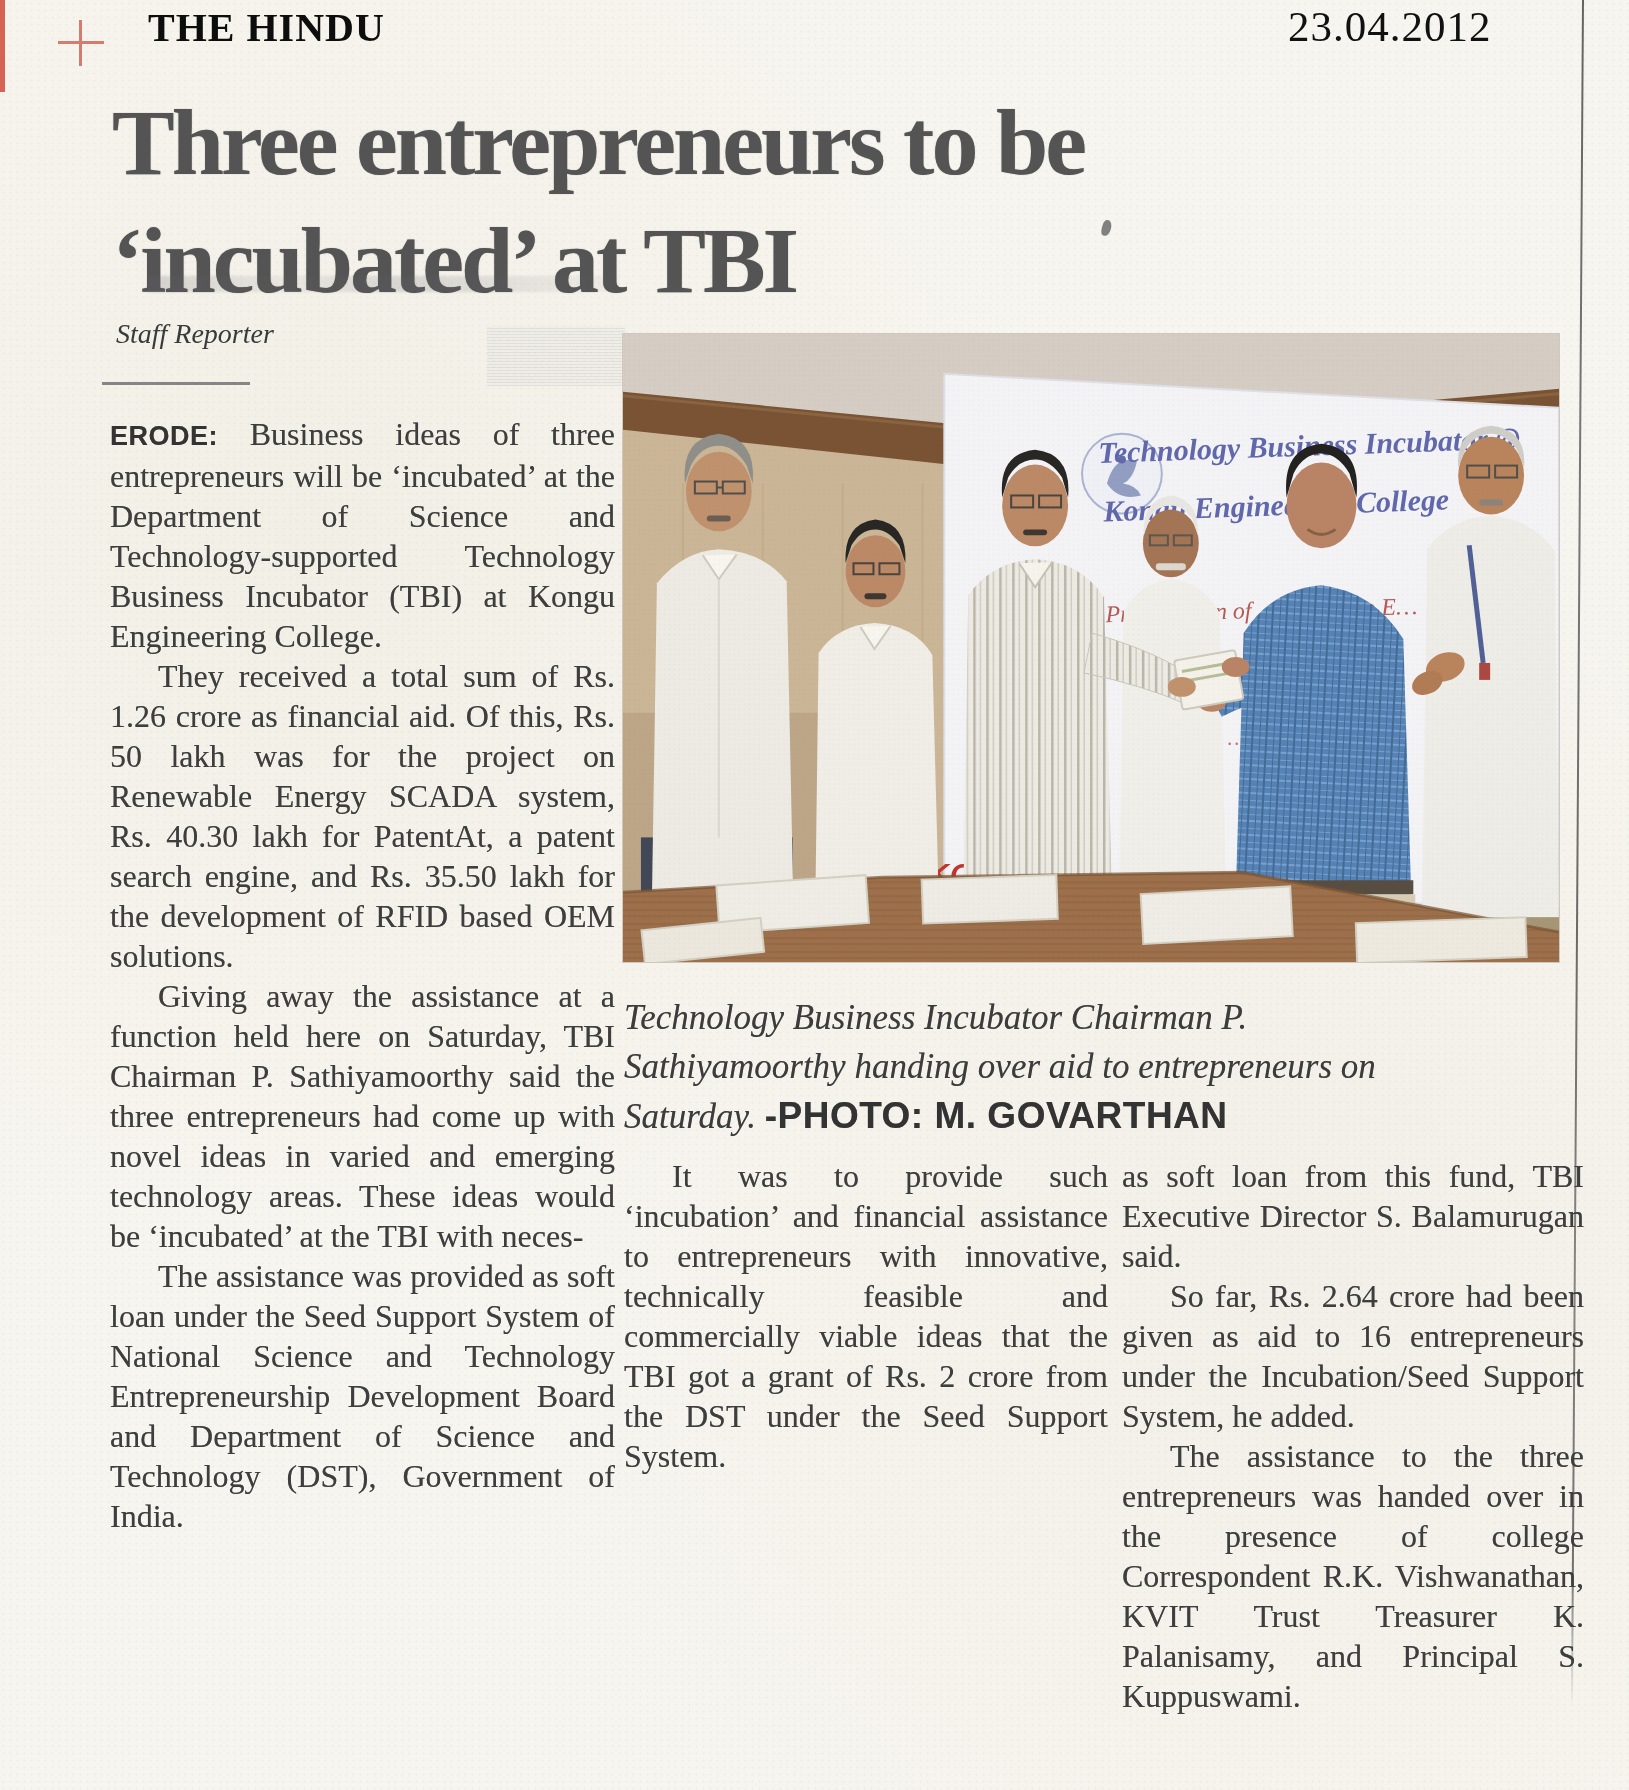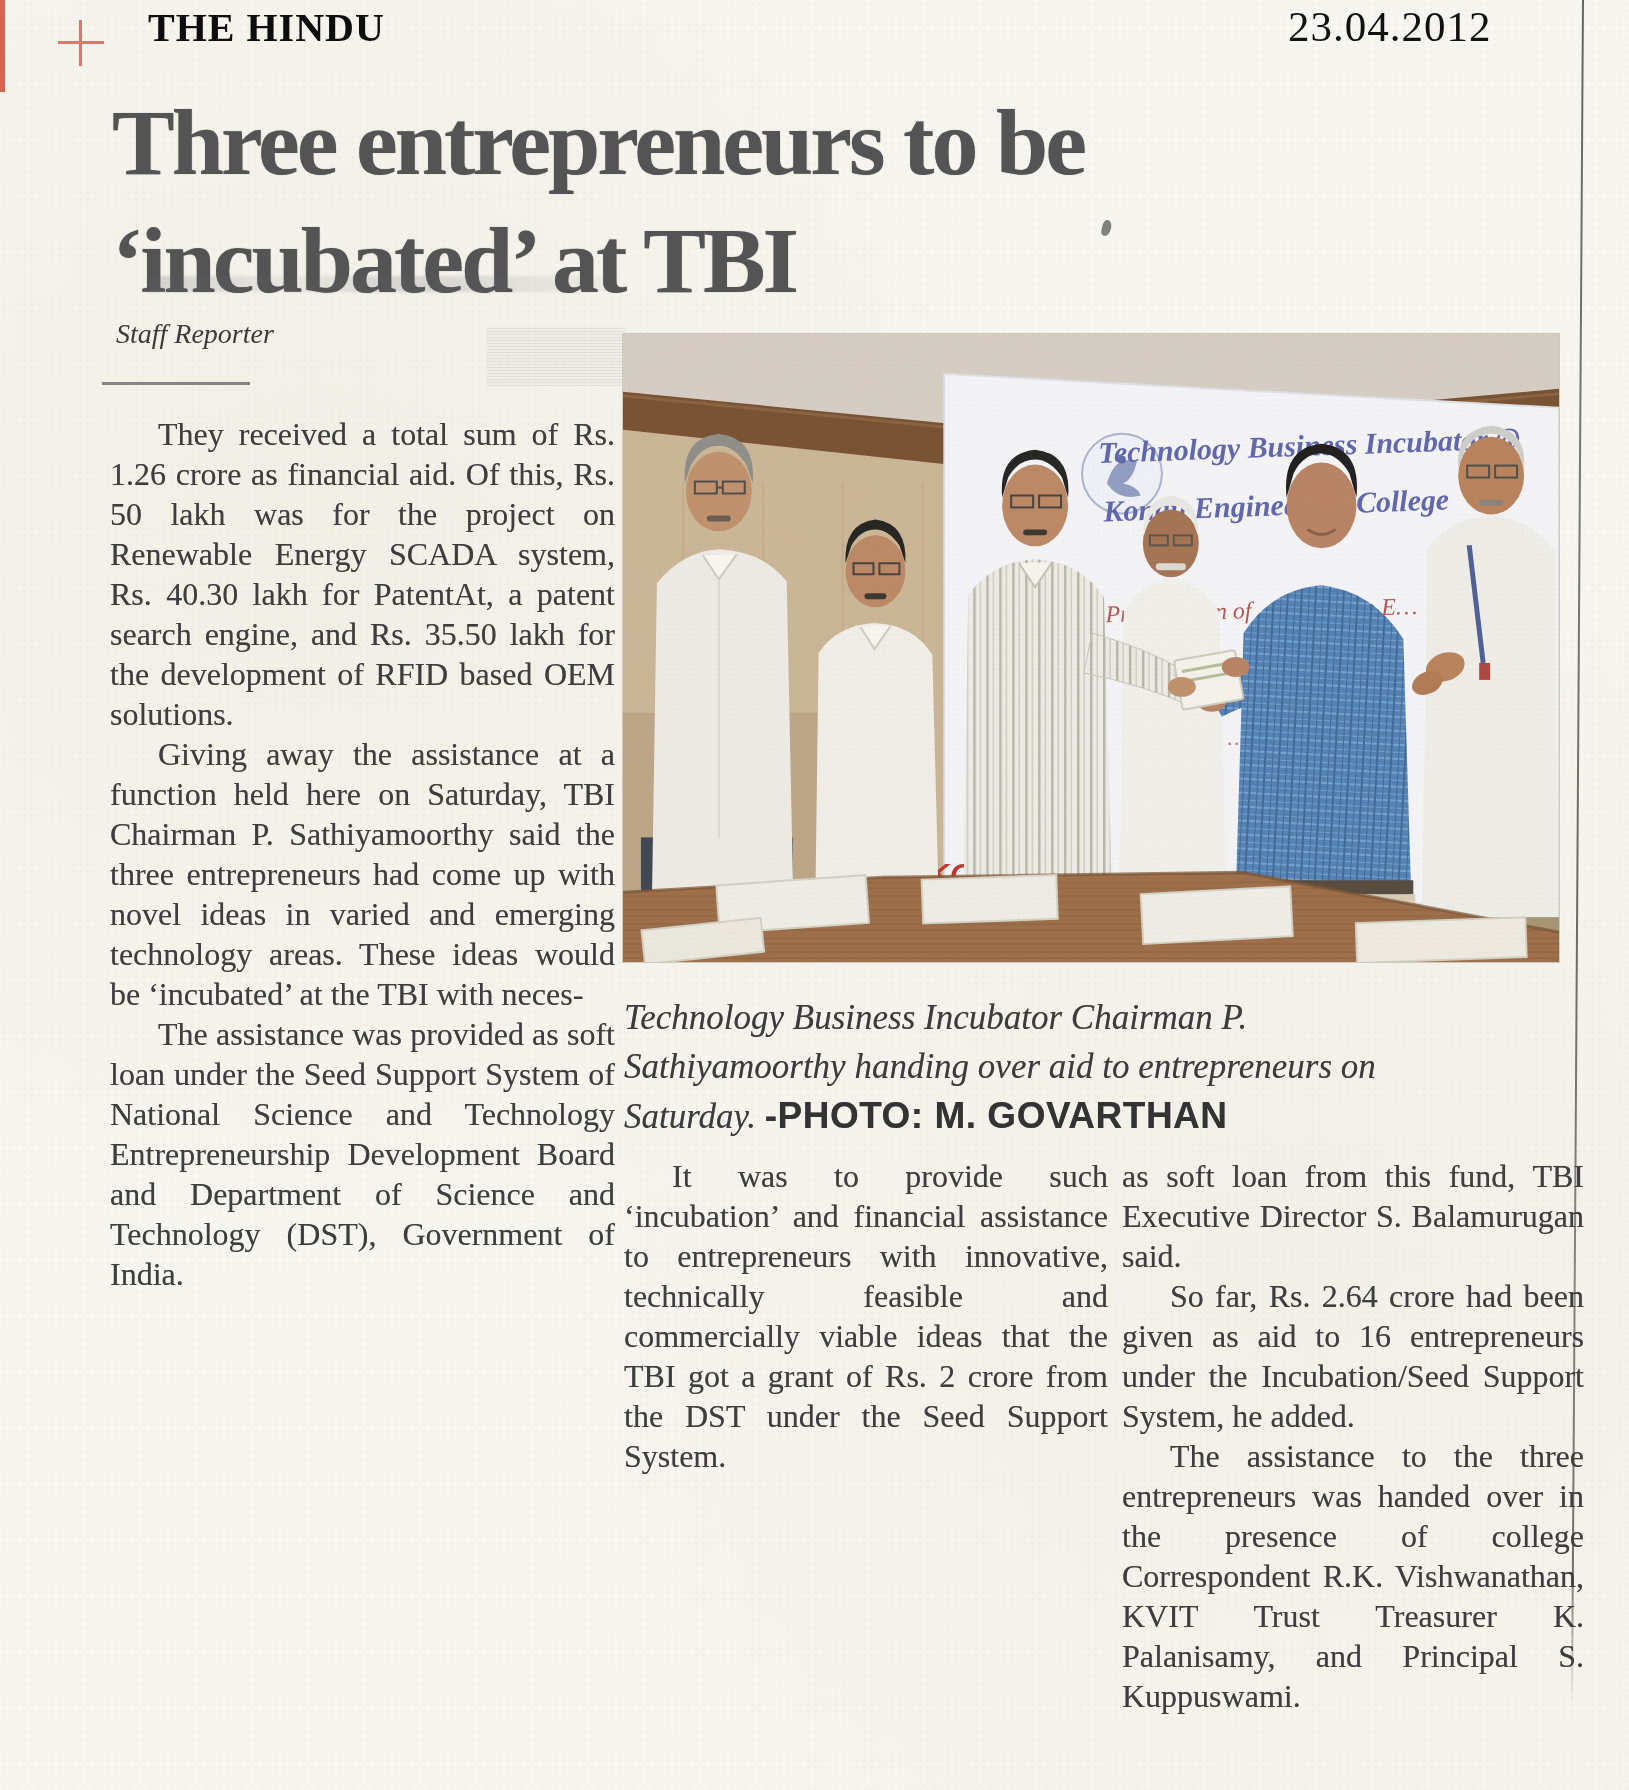--- a/index.html
+++ b/index.html
@@ -76,20 +76,21 @@
     <span>‘incubated’ at TBI</span>
   </h1>
   <div class="tbi-mark"></div>
 
   <div class="byline">Staff Reporter</div>
   <div class="byline-rule"></div>
   <div class="ghost-strip"></div>
   <div class="smudge"></div>
 
   <section class="col col1">
+    <p class="para"><span class="lead">ERODE:</span> <span>Business ideas of three entrepreneurs will be ‘incubated’ at the Department of Science and Technology-supported Technology Business Incubator (TBI) at Kongu Engineering College.</span></p>
     <p class="para indent"><span>They received a total sum of Rs. 1.26 crore as financial aid. Of this, Rs. 50 lakh was for the project on Renewable Energy SCADA system, Rs. 40.30 lakh for PatentAt, a patent search engine, and Rs. 35.50 lakh for the development of RFID based OEM solutions.</span></p>
     <p class="para indent"><span>Giving away the assistance at a function held here on Saturday, TBI Chairman P. Sathiyamoorthy said the three entrepreneurs had come up with novel ideas in varied and emerging technology areas. These ideas would be ‘incubated’ at the TBI with neces-</span></p>
     <p class="para indent"><span>The assistance was provided as soft loan under the Seed Support System of National Science and Technology Entrepreneurship Development Board and Department of Science and Technology (DST), Government of India.</span></p>
   </section>
 
   <figure class="photo">
     <svg viewBox="0 0 938 630" preserveAspectRatio="none">
       <defs>
         <pattern id="stripe" width="13" height="13" patternUnits="userSpaceOnUse">
           <rect width="13" height="13" fill="#edebe2"></rect>

